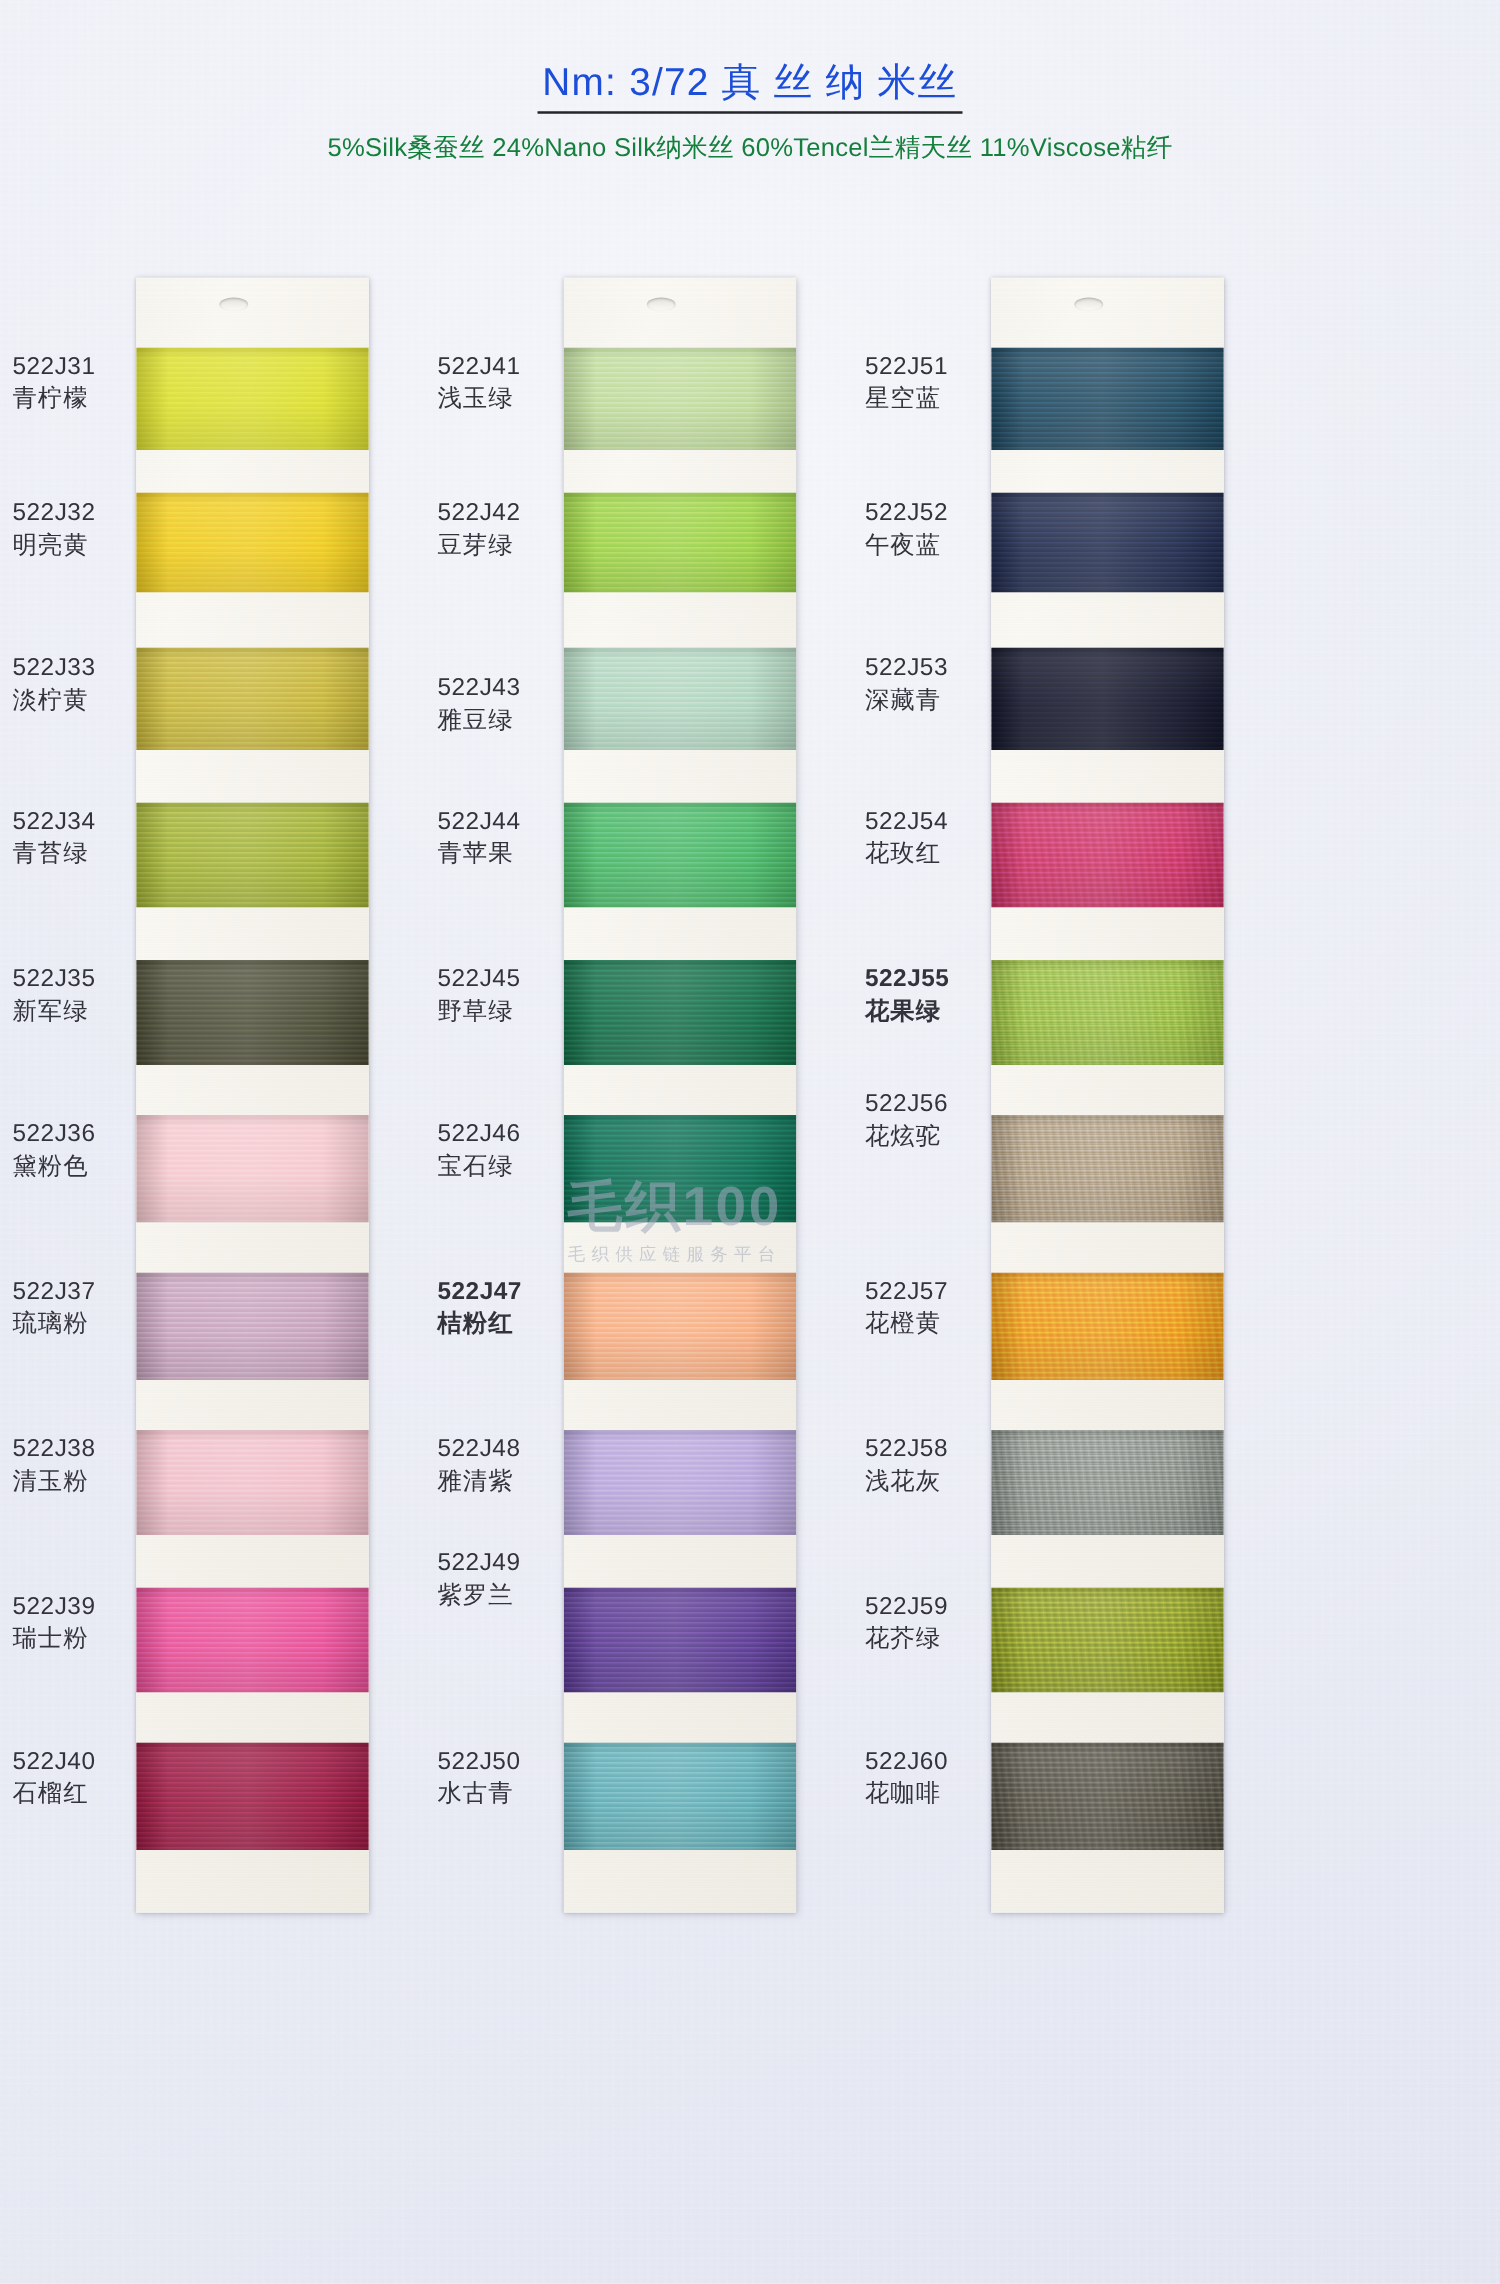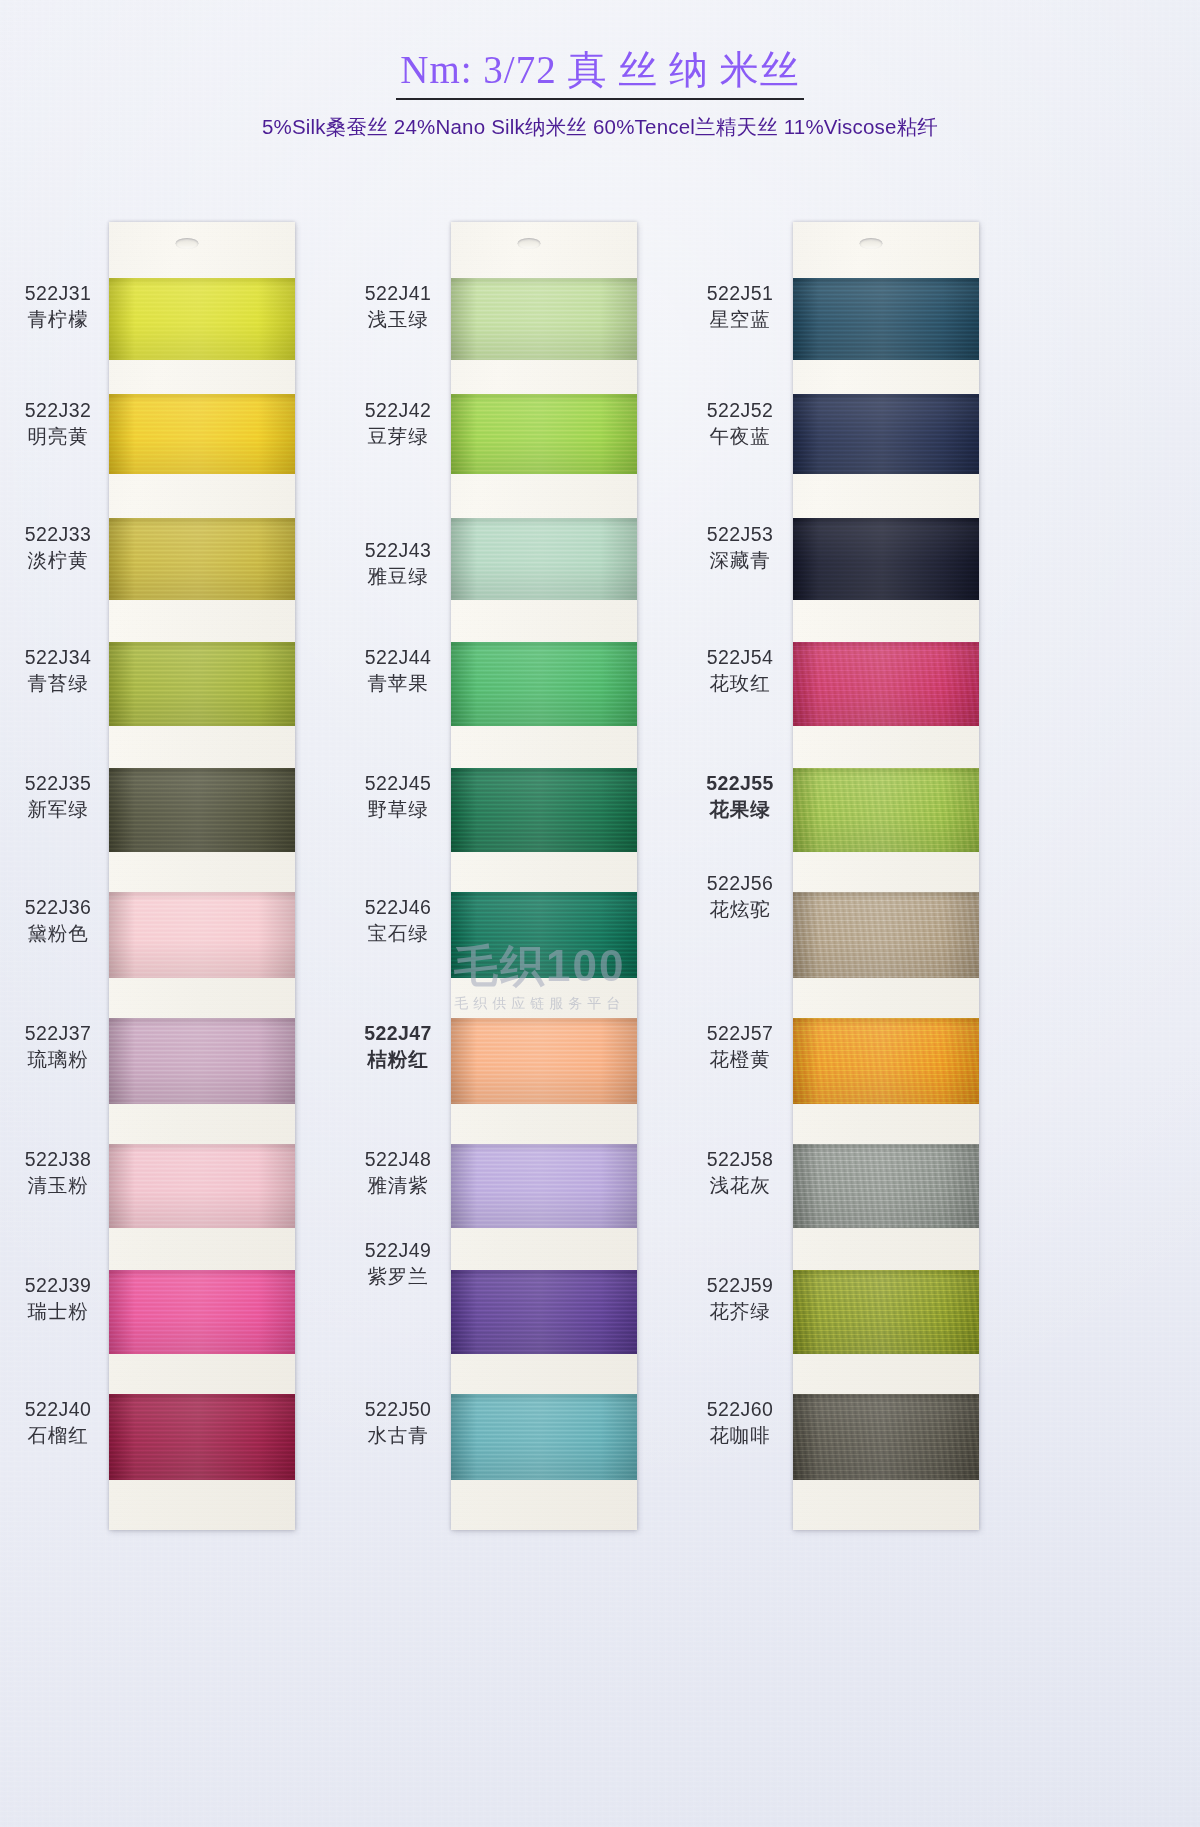--- a/index.html
+++ b/index.html
@@ -36,35 +36,34 @@
 
   
   .header {
     position: absolute;
     top: 0; left: 0; right: 0;
     text-align: center;
     padding-top: 48px;
     z-index: 5;
   }
   .title {
-    font-size: 39px;
+    font-size: 31px;
     letter-spacing: 1px;
-    color: #8b5cf6;
+    color: #1d4ed8;
     font-weight: 400;
     display: inline-block;
     border-bottom: 2px solid #25252b;
     padding: 0 4px 5px 4px;
     line-height: 1.15;
     white-space: pre;
-    font-family: Liberation Serif, serif;
   }
   .subtitle {
     margin-top: 13px;
     font-size: 20.5px;
-    color: #4c1d95;
+    color: #15803d;
     font-weight: 400;
     letter-spacing: .2px;
     white-space: pre;
   }
 
   
   .board {
     position: absolute;
     top: 222px;
     left: 0;
@@ -163,21 +162,21 @@
         rgba(255,255,255,0.16) 0px,
         rgba(0,0,0,0.13) 3px,
         rgba(255,255,255,0.07) 6px);
   }
 
   
   .label {
     position: absolute;
     left: 0;
     width: 95px;
-    text-align: center;
+    text-align: left;
     color: #3a3a42;
     line-height: 1.32;
   }
   .label .code {
     font-size: 19.5px;
     letter-spacing: .4px;
     color: #33333b;
     white-space: nowrap;
   }
   .label .name {

